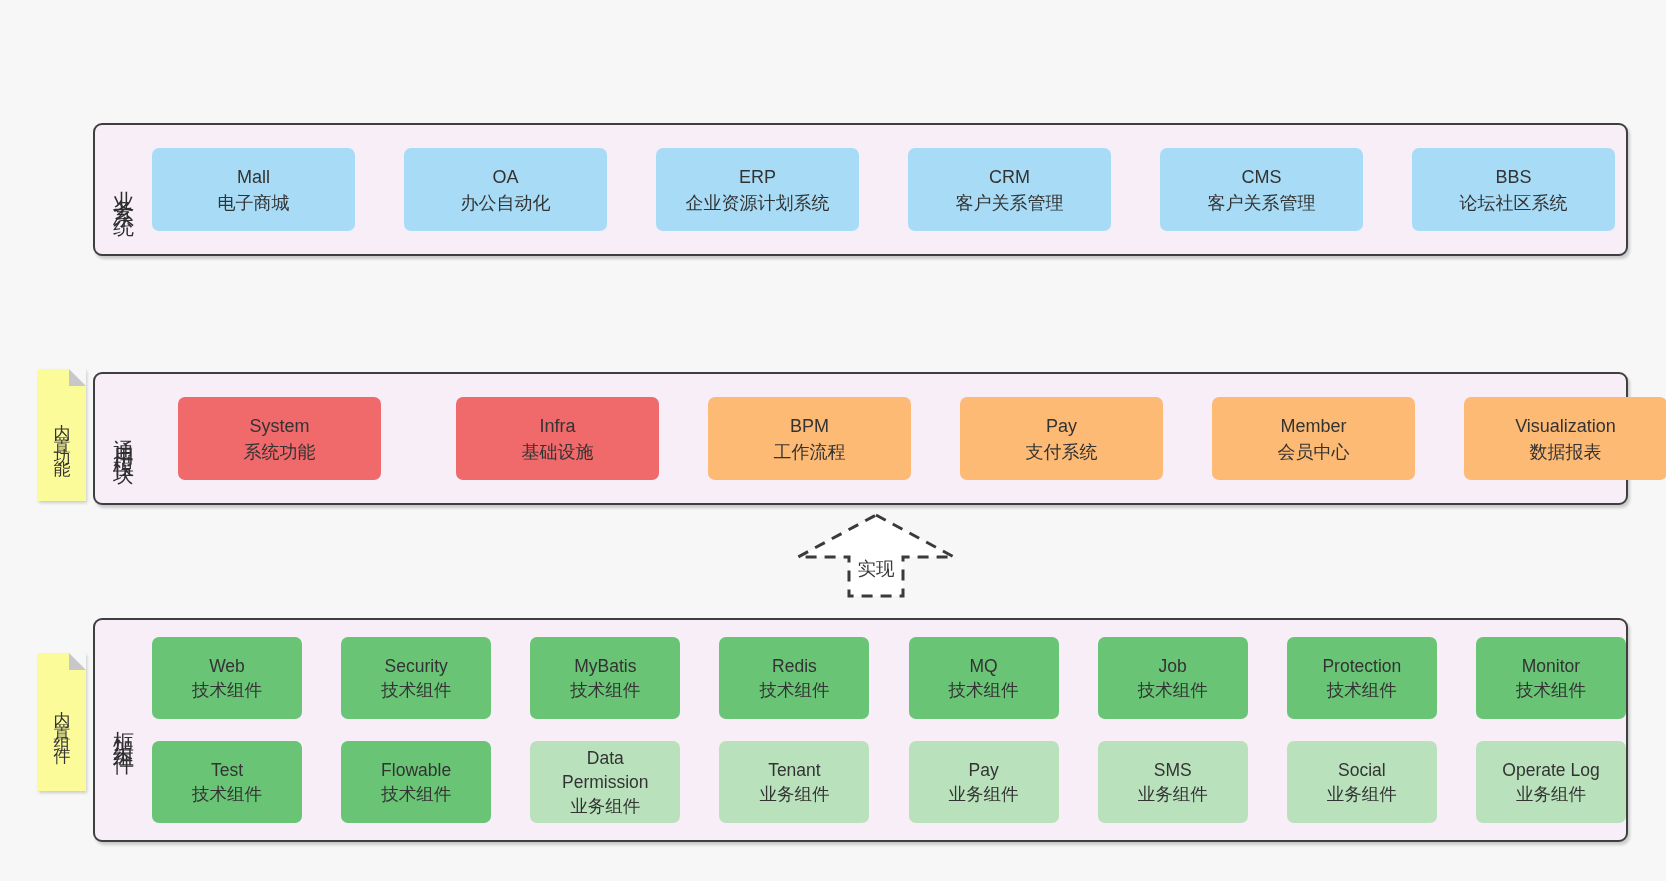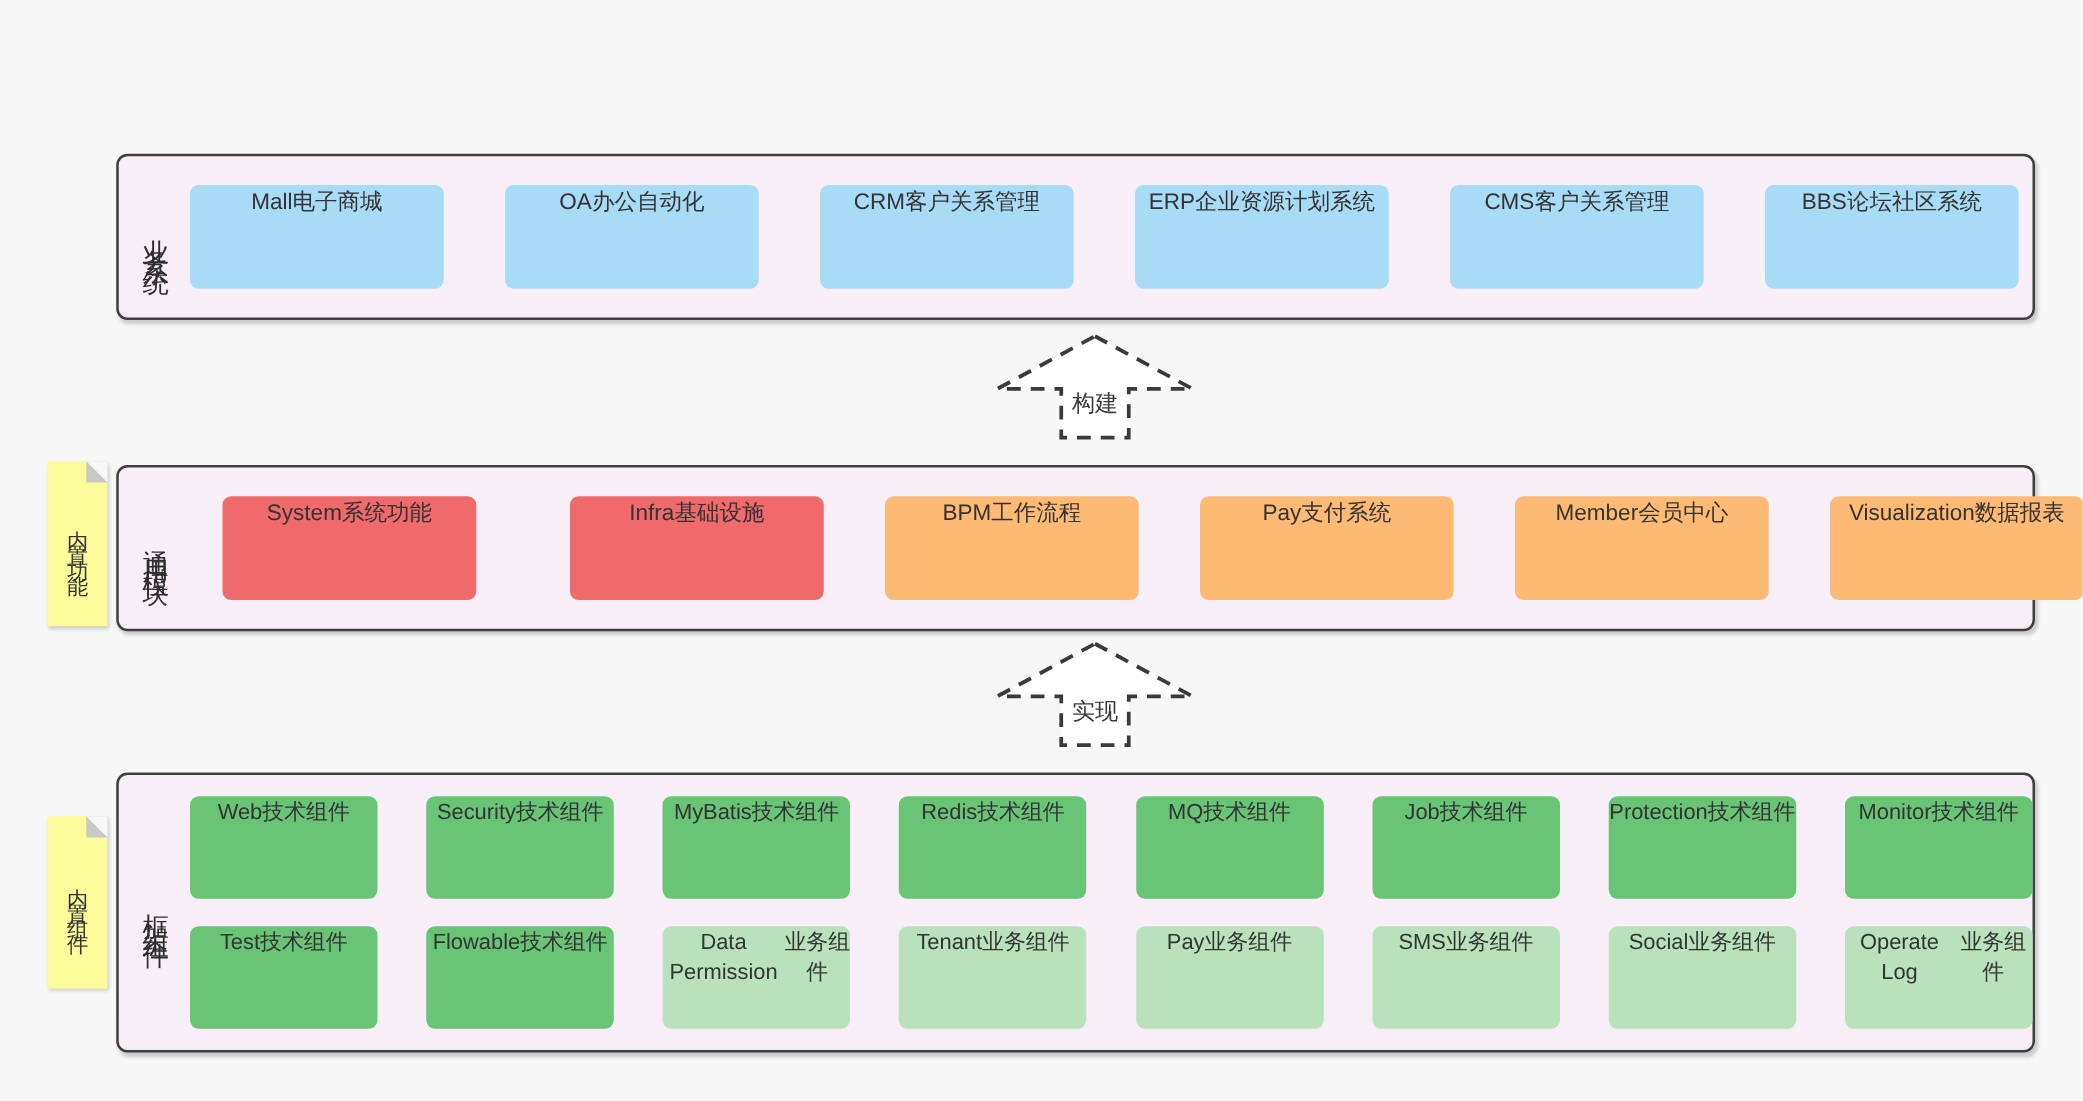--- a/index.html
+++ b/index.html
@@ -42,21 +42,21 @@
   .boxes-row{
     flex:1;display:flex;align-items:center;gap:49px;
   }
   .rows-col{
     flex:1;display:flex;flex-direction:column;justify-content:center;
     gap:22px;
   }
   .row8{display:flex;justify-content:space-between;}
   
   .box{
-    display:flex;justify-content:center;
+    display:flex;flex-direction:column;justify-content:center;align-items:center;
     text-align:center;
     border-radius:7px;
     color:#333333;
     flex:none;
     box-sizing:border-box;
   }
   .band1 .box,.band2 .box{width:203px;height:83px;font-size:18px;line-height:26px;}
   .band3 .box{width:150px;height:82px;font-size:17.5px;line-height:24px;}
   .band3 .box .en{max-width:112px;}
   .blue{background:#a8dbf6;}
@@ -116,44 +116,38 @@
     <div class="boxes-row">
       <div class="box blue">
         <div class="en">Mall</div>
         <div class="cn">电子商城</div>
       </div>
       <div class="box blue">
         <div class="en">OA</div>
         <div class="cn">办公自动化</div>
       </div>
       <div class="box blue">
+        <div class="en">ERP</div>
+        <div class="cn">企业资源计划系统</div>
+      </div>
+      <div class="box blue">
         <div class="en">CRM</div>
         <div class="cn">客户关系管理</div>
       </div>
       <div class="box blue">
-        <div class="en">ERP</div>
-        <div class="cn">企业资源计划系统</div>
-      </div>
-      <div class="box blue">
         <div class="en">CMS</div>
         <div class="cn">客户关系管理</div>
       </div>
       <div class="box blue">
         <div class="en">BBS</div>
         <div class="cn">论坛社区系统</div>
       </div>
     </div>
   </div>
 
-  <div class="arrow arrow1">
-    <svg width="170" height="88" viewBox="0 0 170 88">
-      <polygon points="85,3 163,45 112,45 112,84 58,84 58,45 7,45" fill="#ffffff" stroke="#3a3a3a" stroke-width="3" stroke-dasharray="11 8"></polygon>
-    </svg>
-    <div class="arrow-label"><span>构建</span></div>
-  </div>
 
   <div class="sticky sticky1">
     <div class="v-text-small">内置功能</div>
   </div>
 
   <div class="band band2">
     <div class="label-col">
       <div class="v-text">通用模块</div>
     </div>
     <div class="boxes-row">

